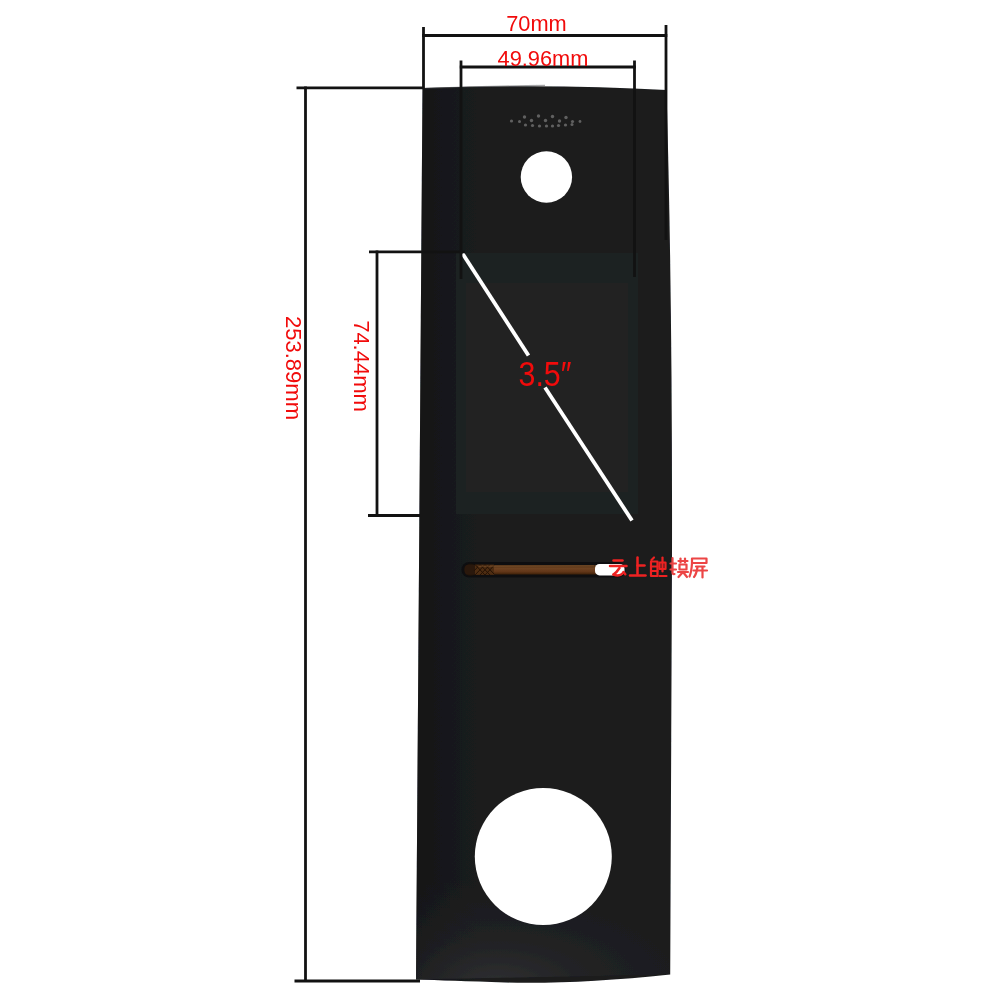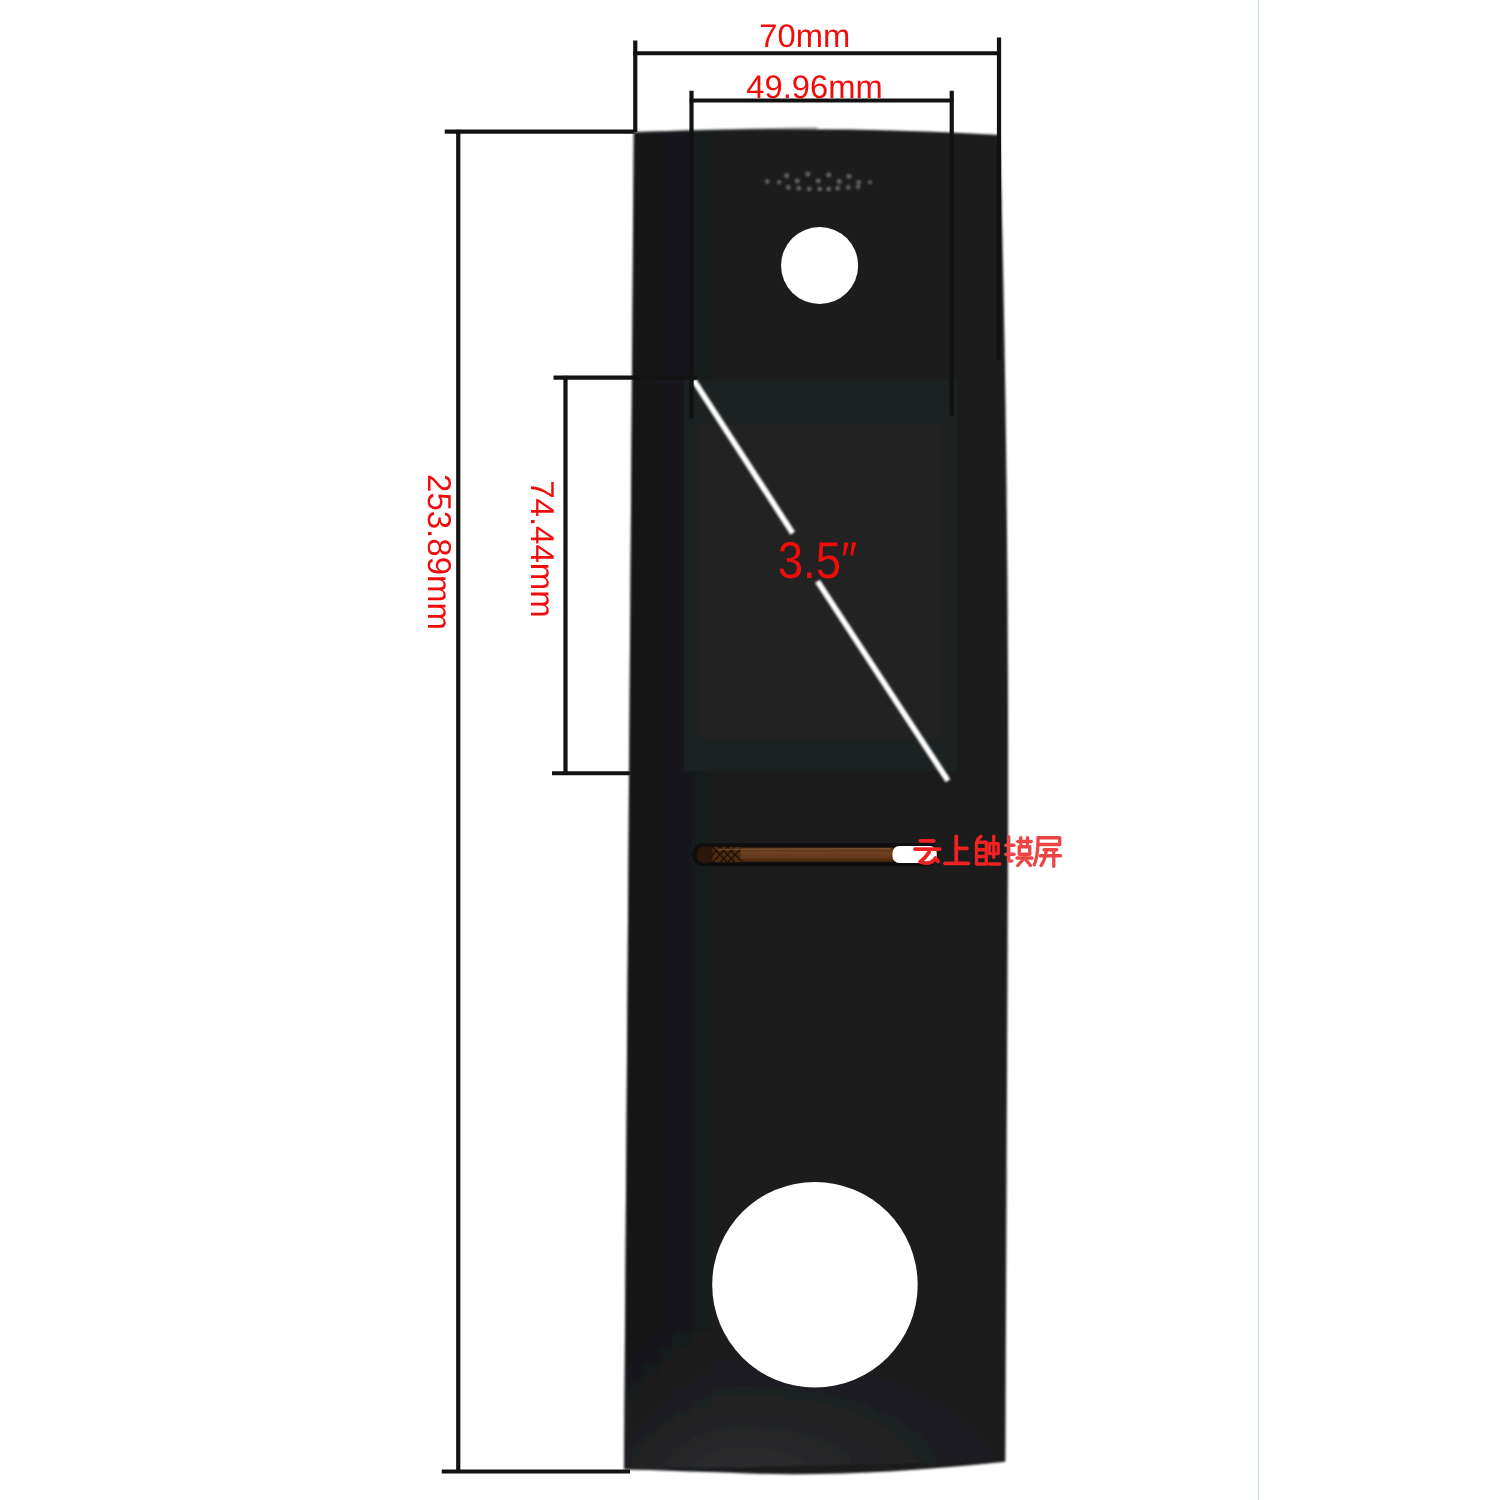--- a/index.html
+++ b/index.html
@@ -1,16 +1,16 @@
 <!DOCTYPE html>
 <html><head>
 <meta charset="utf-8">
 <style>
   html,body{margin:0;padding:0;background:#ffffff;}
-  #stage{position:relative;width:839px;height:1000px;background:#0369a1;overflow:hidden;
+  #stage{position:relative;width:839px;height:1000px;background:#fca5a5;overflow:hidden;
          font-family:"Liberation Sans", sans-serif;}
 </style>
 </head>
 <body>
 <div id="stage">
 <svg width="1000" height="1000" viewBox="0 0 1000 1000">
   <defs>
     <linearGradient id="leftG" gradientUnits="userSpaceOnUse" x1="416" y1="0" x2="478" y2="0">
       <stop offset="0" stop-color="#0e0f11" stop-opacity="0.5"></stop>
       <stop offset="0.55" stop-color="#101113" stop-opacity="0.22"></stop>

